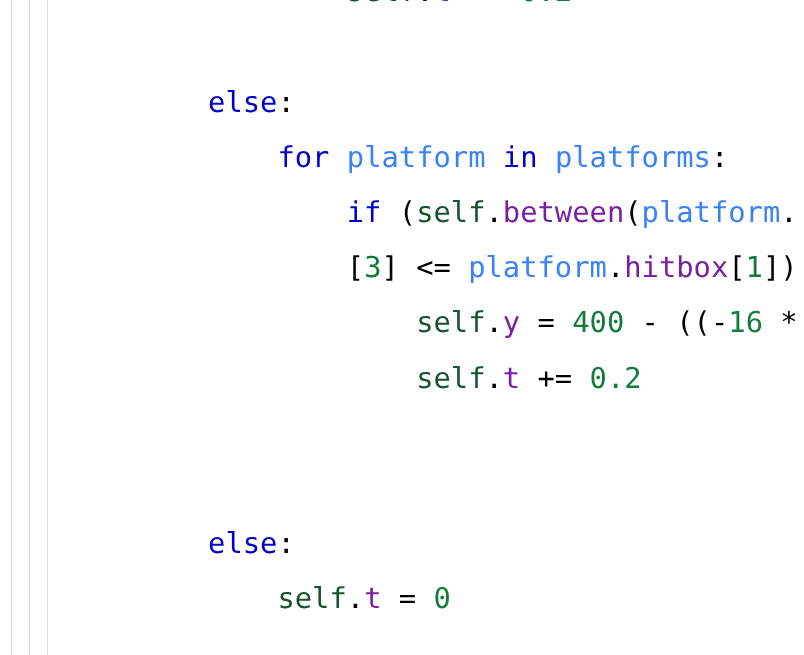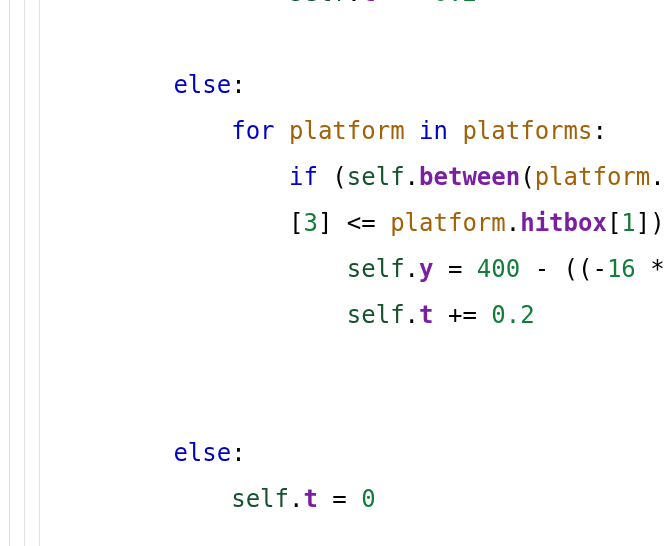--- a/index.html
+++ b/index.html
@@ -31,25 +31,25 @@
   .code {
     position: absolute;
     left: 0;
     top: -30px; 
     width: 2000px;
   }
   .line { height: 46px; }
   
   .kw   { color: #0000c8; text-align: right; }   
   .sf   { color: #14532d; }   
-  .attr { color: #7a1fa2; font-weight: bold; }   
+  .attr { color: #7a1fa2; }   
   .num  { color: #137c3b; }   
   .op   { color: #000000; }
   .pn   { color: #000000; }   
-  .id   { color: #a16207; }   
+  .id   { color: #3b82f6; }   
 </style>
 </head>
 <body>
 
 <div class="editor">
   <div class="guide" style="left:9px"></div>
   <div class="guide" style="left:24px"></div>
   <div class="guide" style="left:39px"></div>
   <div class="code" id="code"><div class="line">                    <span class="sf">self</span><span class="pn">.</span><span class="attr">t</span><span class="op"> += </span><span class="num">0.2</span></div><div class="line"></div><div class="line">            <span class="kw">else</span><span class="pn">:</span></div><div class="line">                <span class="kw">for</span><span class="op"> </span><span class="id">platform</span><span class="op"> </span><span class="kw">in</span><span class="op"> </span><span class="id">platforms</span><span class="pn">:</span></div><div class="line">                    <span class="kw">if</span><span class="op"> </span><span class="pn">(</span><span class="sf">self</span><span class="pn">.</span><span class="attr">between</span><span class="pn">(</span><span class="id">platform</span><span class="pn">.</span></div><div class="line">                    <span class="pn">[</span><span class="num">3</span><span class="pn">]</span><span class="op"> &lt;= </span><span class="id">platform</span><span class="pn">.</span><span class="attr">hitbox</span><span class="pn">[</span><span class="num">1</span><span class="pn">]</span><span class="pn">)</span></div><div class="line">                        <span class="sf">self</span><span class="pn">.</span><span class="attr">y</span><span class="op"> = </span><span class="num">400</span><span class="op"> - </span><span class="pn">((</span><span class="op">-</span><span class="num">16</span><span class="op"> * </span></div><div class="line">                        <span class="sf">self</span><span class="pn">.</span><span class="attr">t</span><span class="op"> += </span><span class="num">0.2</span></div><div class="line"></div><div class="line"></div><div class="line">            <span class="kw">else</span><span class="pn">:</span></div><div class="line">                <span class="sf">self</span><span class="pn">.</span><span class="attr">t</span><span class="op"> = </span><span class="num">0</span></div></div>
 </div>

